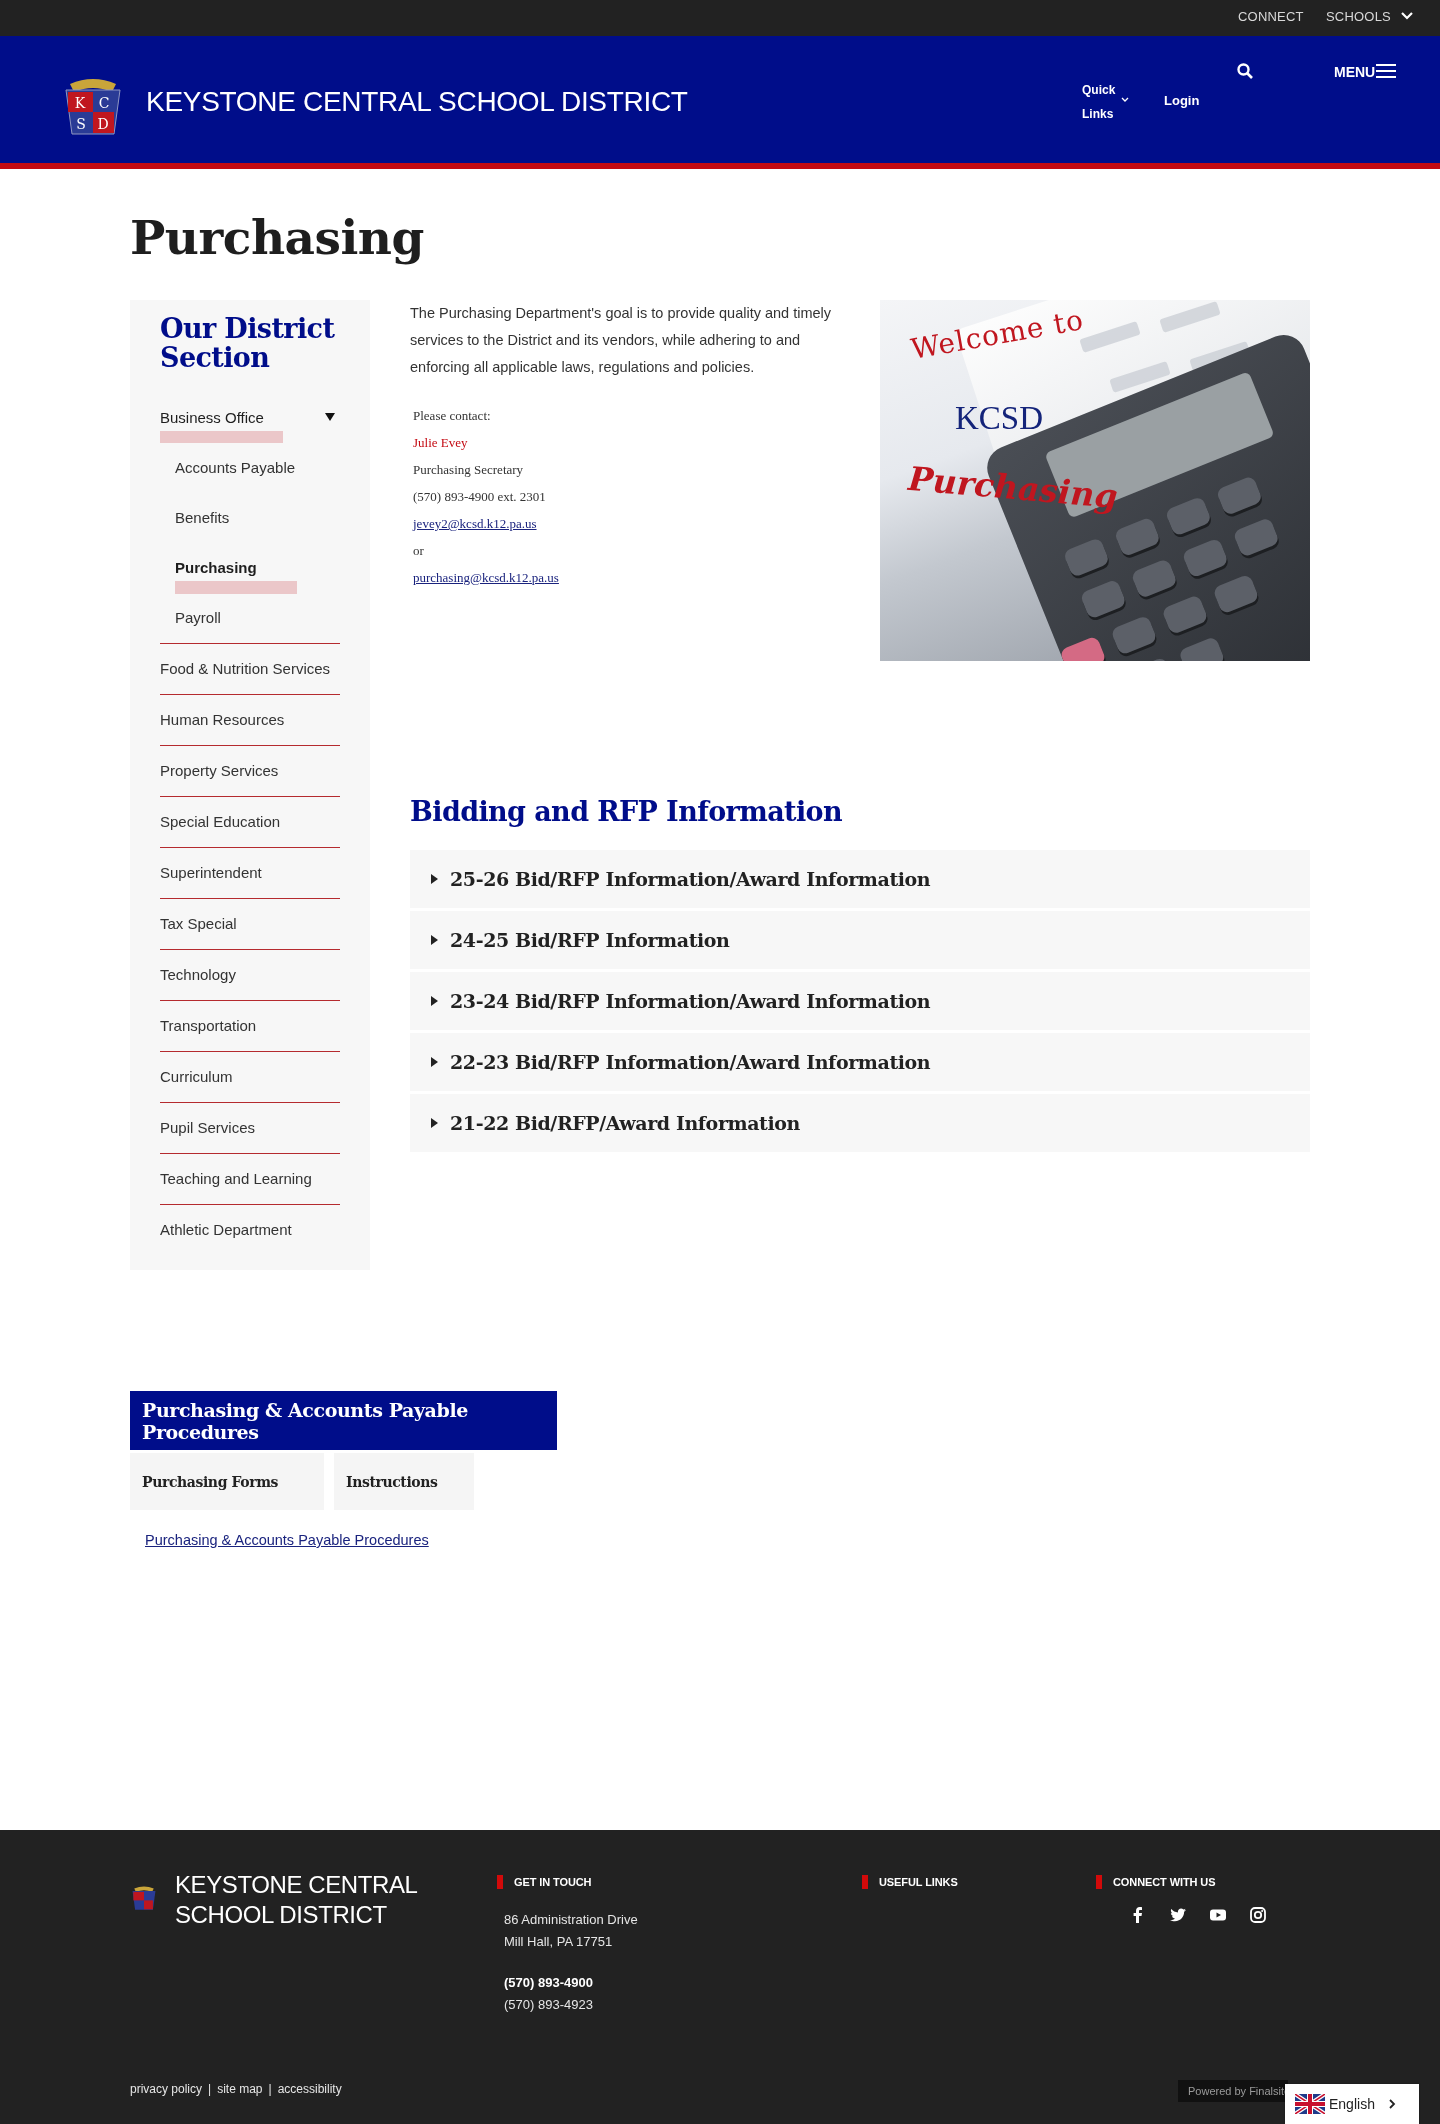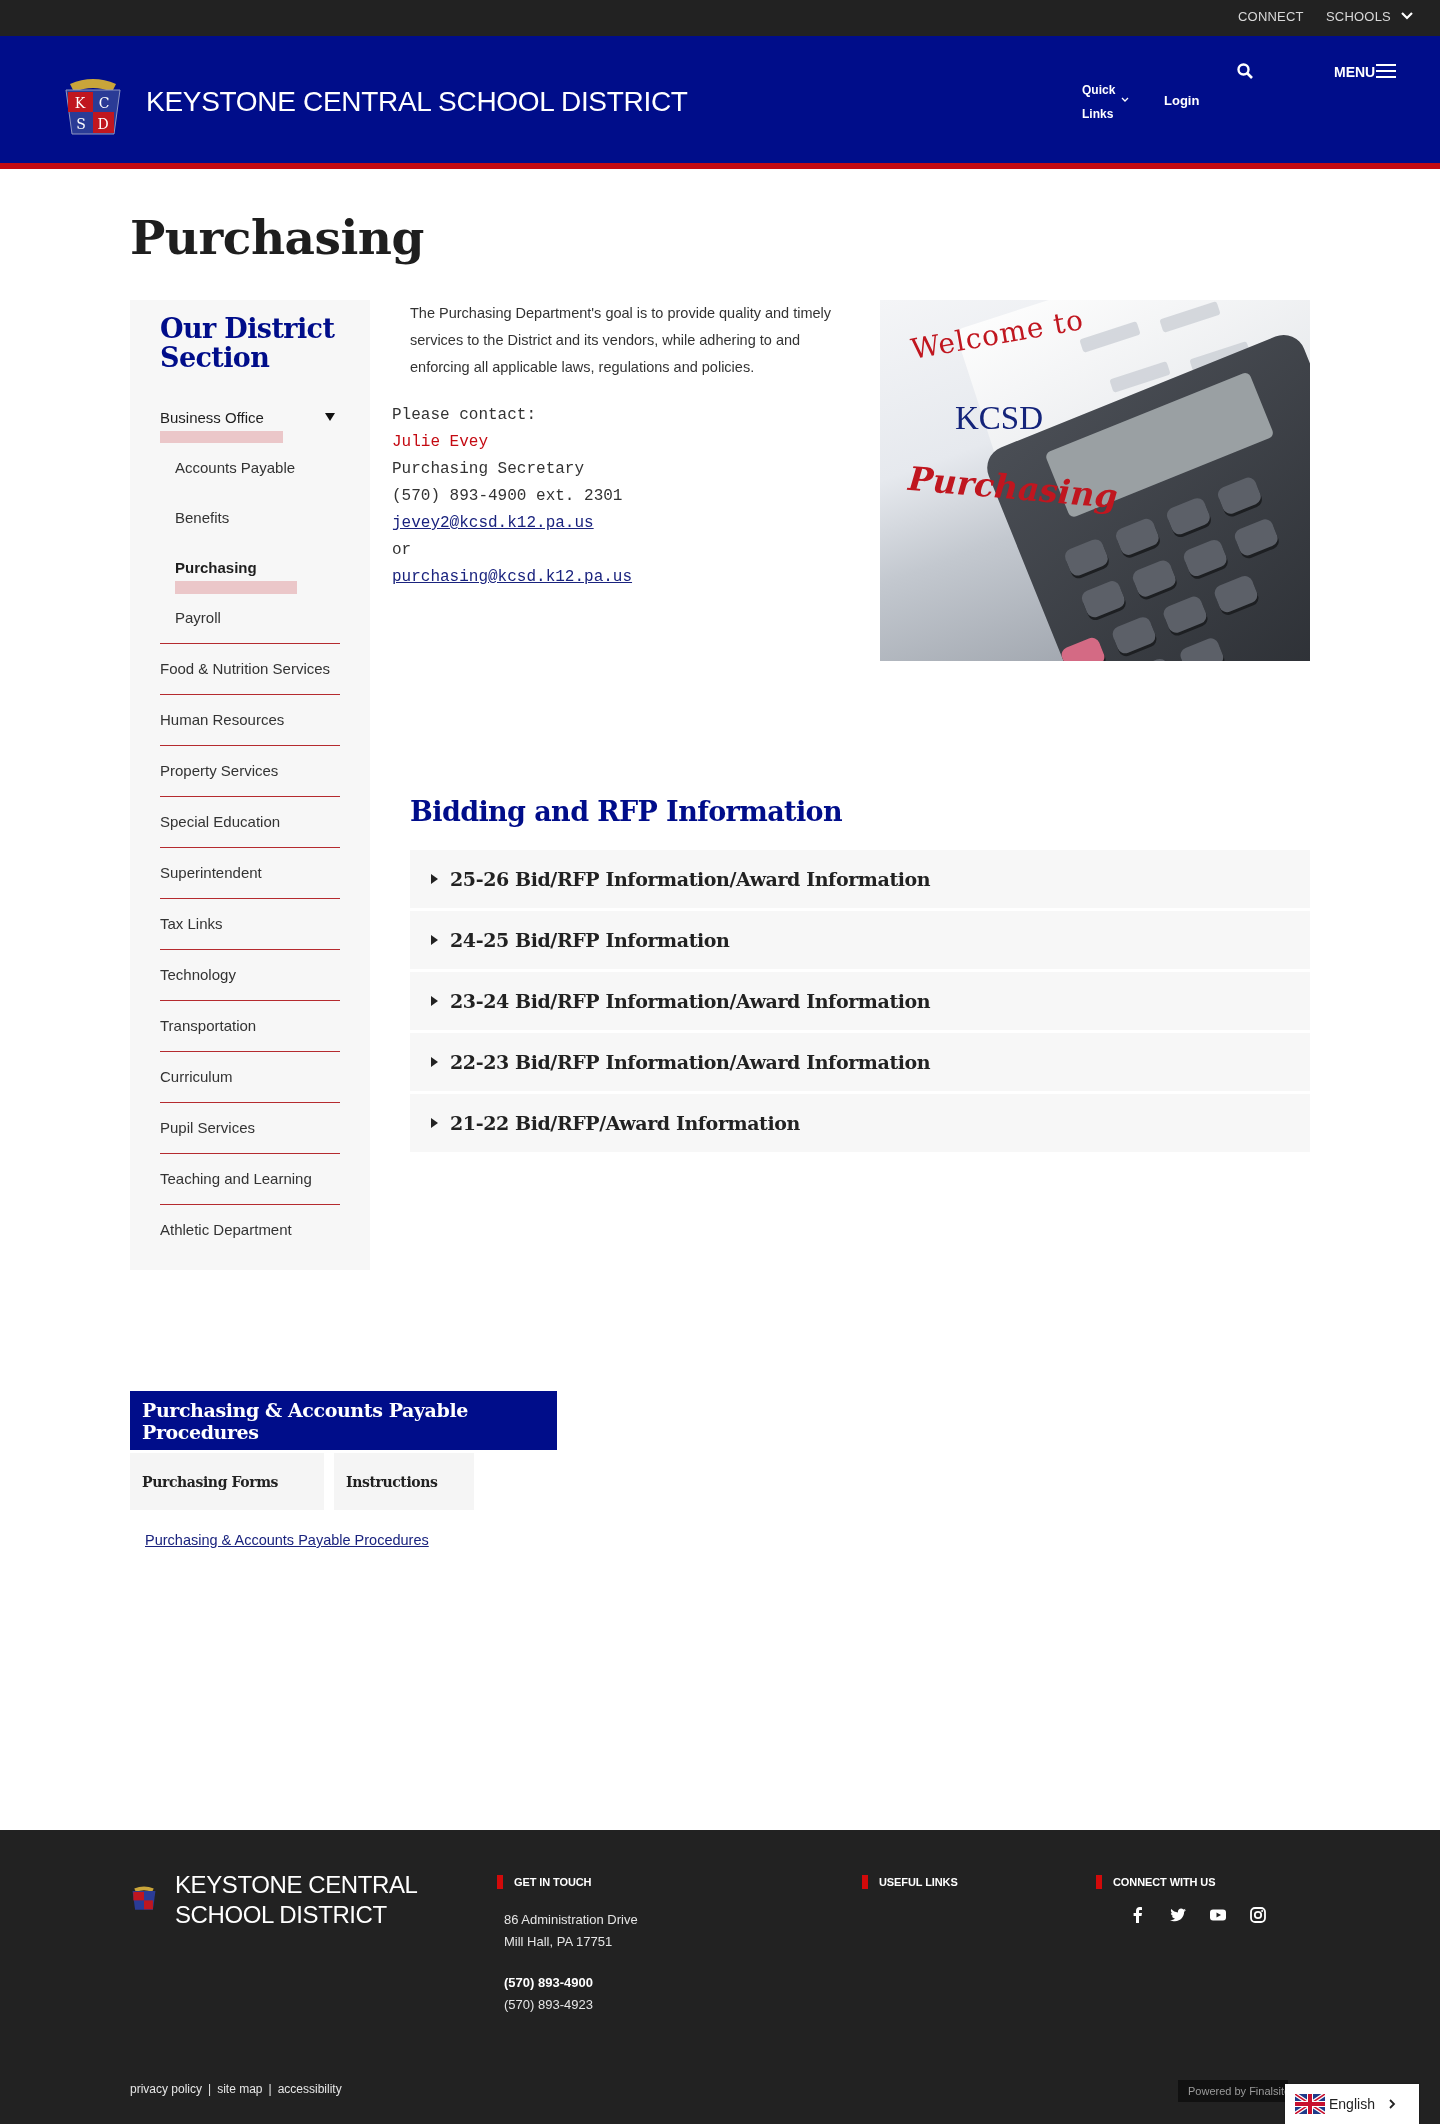--- a/index.html
+++ b/index.html
@@ -35,21 +35,21 @@
   .side-parent-hl { position: absolute; left: 30px; top: 131px; width: 123px; height: 12px; background: #ebc7c9; }
   .side-caret { position: absolute; left: 194px; top: 112px; width: 12px; height: 10px; }
   .sub-item { position: absolute; left: 45px; font-size: 15px; color: #333; font-family: "Liberation Sans", sans-serif; }
   .sub-item.active { color: #1e1e1e; font-weight: bold; }
   .sub-hl { position: absolute; left: 45px; top: 281px; width: 122px; height: 13px; background: #ebc7c9; }
   .side-list { position: absolute; left: 30px; top: 343px; width: 180px; }
   .side-item { display: block; height: 51px; border-top: 1px solid #b52a2e; font-size: 15px; color: #333; line-height: 50px; padding-top: 0; font-family: "Liberation Sans", sans-serif; text-decoration: none; white-space: nowrap; }
 
   
   .intro { position: absolute; left: 410px; top: 300px; width: 440px; font-size: 14.5px; line-height: 27px; color: #333; font-family: "Liberation Sans", sans-serif; }
-  .contact { position: absolute; left: 392px; top: 402px; font-size: 16px; line-height: 27px; color: #333; font-family: Liberation Mono, monospace; }
+  .contact { position: absolute; left: 413px; top: 402px; font-size: 13px; line-height: 27px; color: #333; font-family: Liberation Serif, serif; }
   .contact .red { color: #c40a12; }
   .contact a { color: #1a237e; text-decoration: underline; }
 
   .hero-img { position: absolute; left: 880px; top: 300px; width: 430px; height: 361px; overflow: hidden; background: linear-gradient(160deg, #f4f5f7 0%, #e6e9ee 35%, #c3c8cf 55%, #8f959e 100%); }
   .hero-img .kb { position: absolute; left: 100px; top: -40px; width: 420px; height: 230px; background: linear-gradient(170deg, #fdfdfd, #dfe2e6); transform: rotate(-18deg); border-radius: 8px; }
   .hero-img .kbrow { position: absolute; height: 14px; background: #c6cbd2; border-radius: 3px; opacity: .7; }
   .hero-img .calc { position: absolute; left: 150px; top: 80px; width: 340px; height: 330px; background: linear-gradient(160deg, #4a4e55, #2b2e33); transform: rotate(-22deg); border-radius: 22px; }
   .hero-img .screen { position: absolute; left: 60px; top: 22px; width: 220px; height: 70px; background: #9aa0a3; border-radius: 6px; }
   .hero-img .key { position: absolute; width: 40px; height: 28px; background: #5c6068; border-radius: 8px; box-shadow: 0 3px 0 #1d1f22; }
   .hero-img .key.pink { background: #d46a84; }
@@ -150,21 +150,21 @@
   <a class="sub-item" style="top:209px">Benefits</a>
   <a class="sub-item active" style="top:259px">Purchasing</a>
   <div class="sub-hl"></div>
   <a class="sub-item" style="top:309px">Payroll</a>
   <div class="side-list">
     <a class="side-item">Food &amp; Nutrition Services</a>
     <a class="side-item">Human Resources</a>
     <a class="side-item">Property Services</a>
     <a class="side-item">Special Education</a>
     <a class="side-item">Superintendent</a>
-    <a class="side-item">Tax Links</a>
+    <a class="side-item">Tax Special</a>
     <a class="side-item">Technology</a>
     <a class="side-item">Transportation</a>
     <a class="side-item">Curriculum</a>
     <a class="side-item">Pupil Services</a>
     <a class="side-item">Teaching and Learning</a>
     <a class="side-item">Athletic Department</a>
   </div>
 </nav>
 
 <p class="intro">The Purchasing Department's goal is to provide quality and timely services to the District and its vendors, while adhering to and enforcing all applicable laws, regulations and policies.</p>

